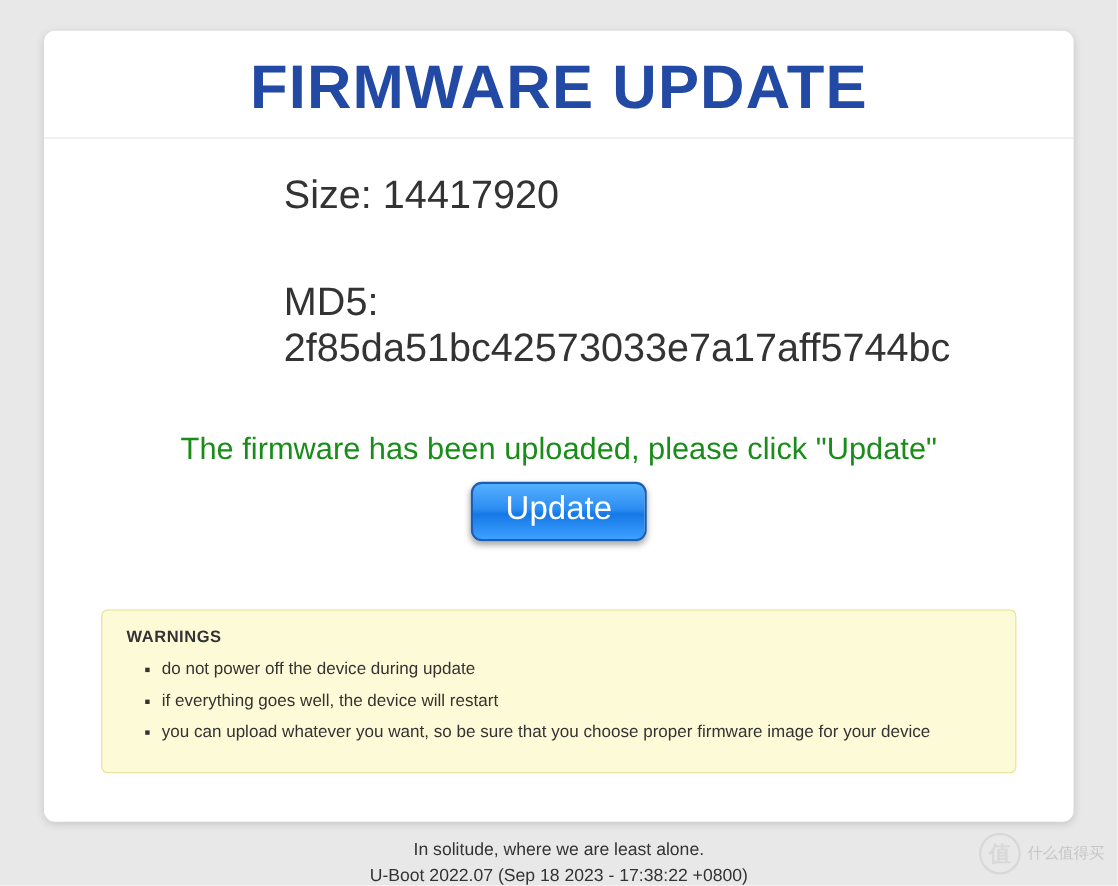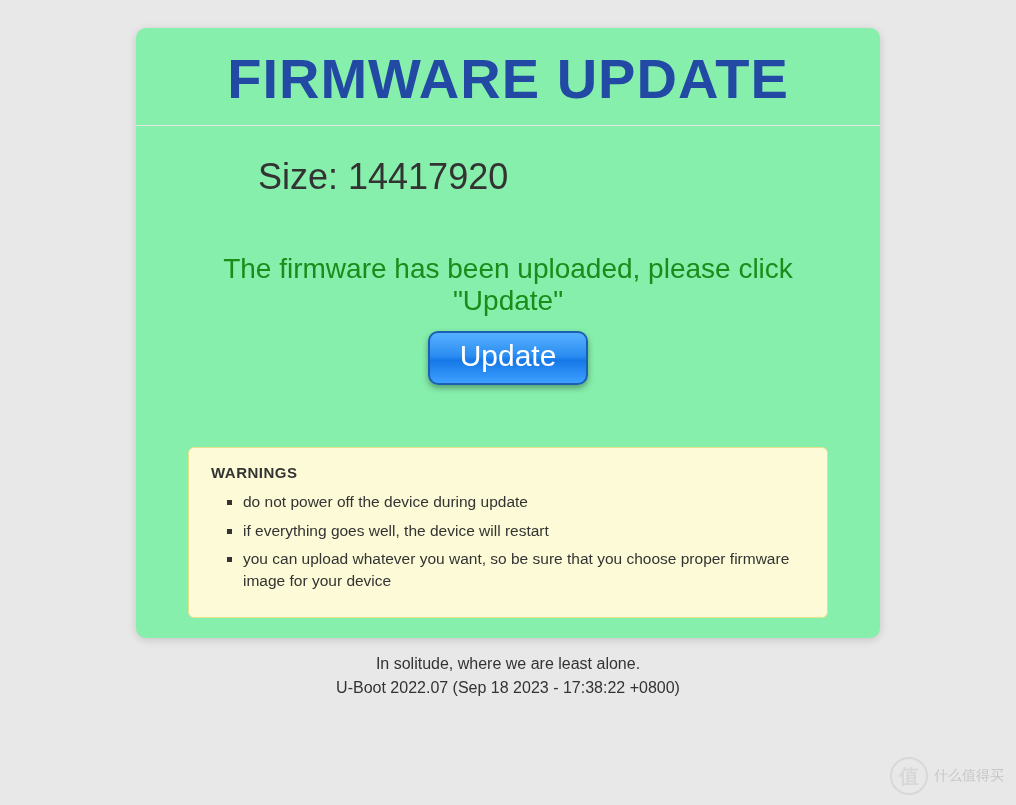--- a/index.html
+++ b/index.html
@@ -9,26 +9,26 @@
     }
     body {
       background: #e8e8e8;
       font-family: Arial, Helvetica, sans-serif;
       width: 1016px;
       height: 805px;
       overflow: hidden;
       position: relative;
     }
     .card {
-      background: #86efac;
-      width: 744px;
+      background: #ffffff;
+      width: 936px;
       margin: 28px auto 0 auto;
       border-radius: 10px;
       box-shadow: 0 2px 8px rgba(0,0,0,0.15);
-      padding-bottom: 8px;
+      padding-bottom: 32px;
     }
     .card-header {
       text-align: center;
       padding: 18px 0 14px 0;
       border-bottom: 1px solid #e5e5e5;
     }
     .title {
       font-family: "Trebuchet MS", Verdana, sans-serif;
       font-size: 56px;
       font-weight: bold;
@@ -146,20 +146,21 @@
 <body>
 
 <div class="card">
   <div class="card-header">
     <div class="title">FIRMWARE UPDATE</div>
   </div>
   <div class="card-body">
 
 
     <div class="info-line">Size: 14417920</div>
+    <div class="info-line">MD5: 2f85da51bc42573033e7a17aff5744bc</div>
 
     <div class="success-msg">The firmware has been uploaded, please click "Update"</div>
 
     <button class="update-btn">Update</button>
 
     <div class="warnings-box">
       <div class="warnings-title">WARNINGS</div>
       <ul class="warnings-list">
         <li>do not power off the device during update</li>
         <li>if everything goes well, the device will restart</li>

